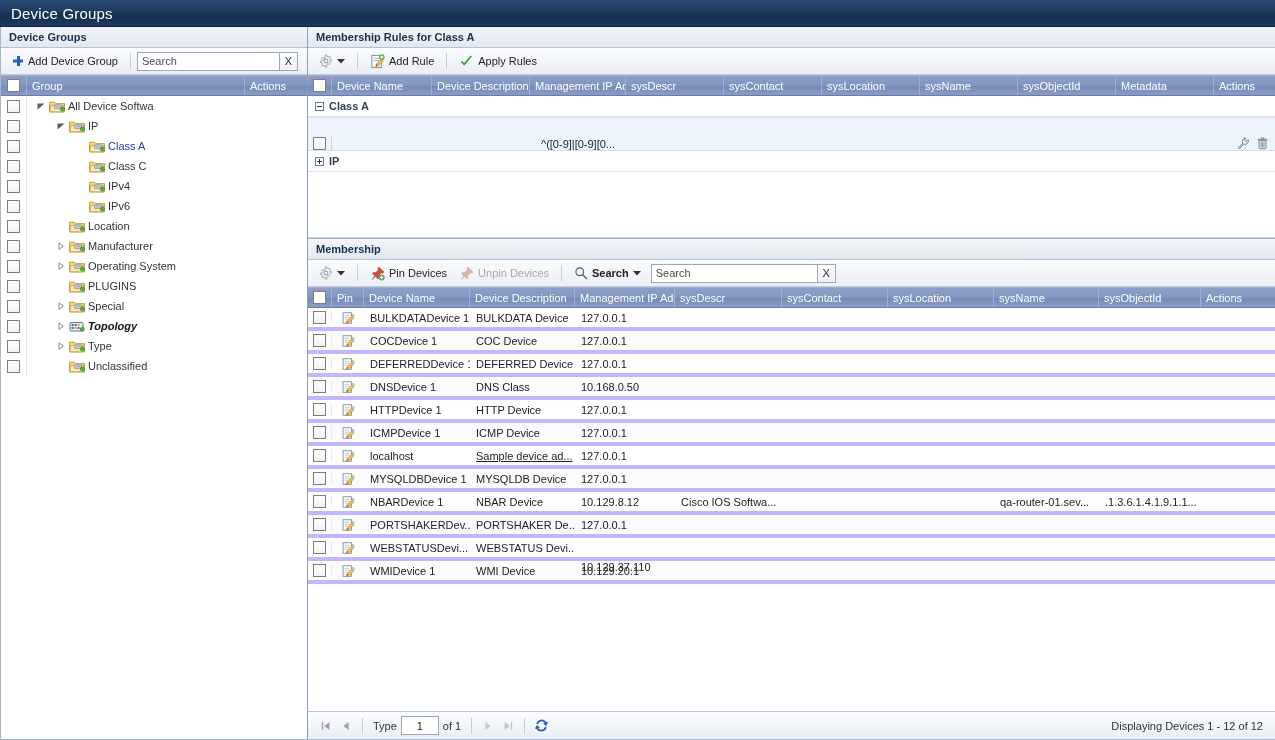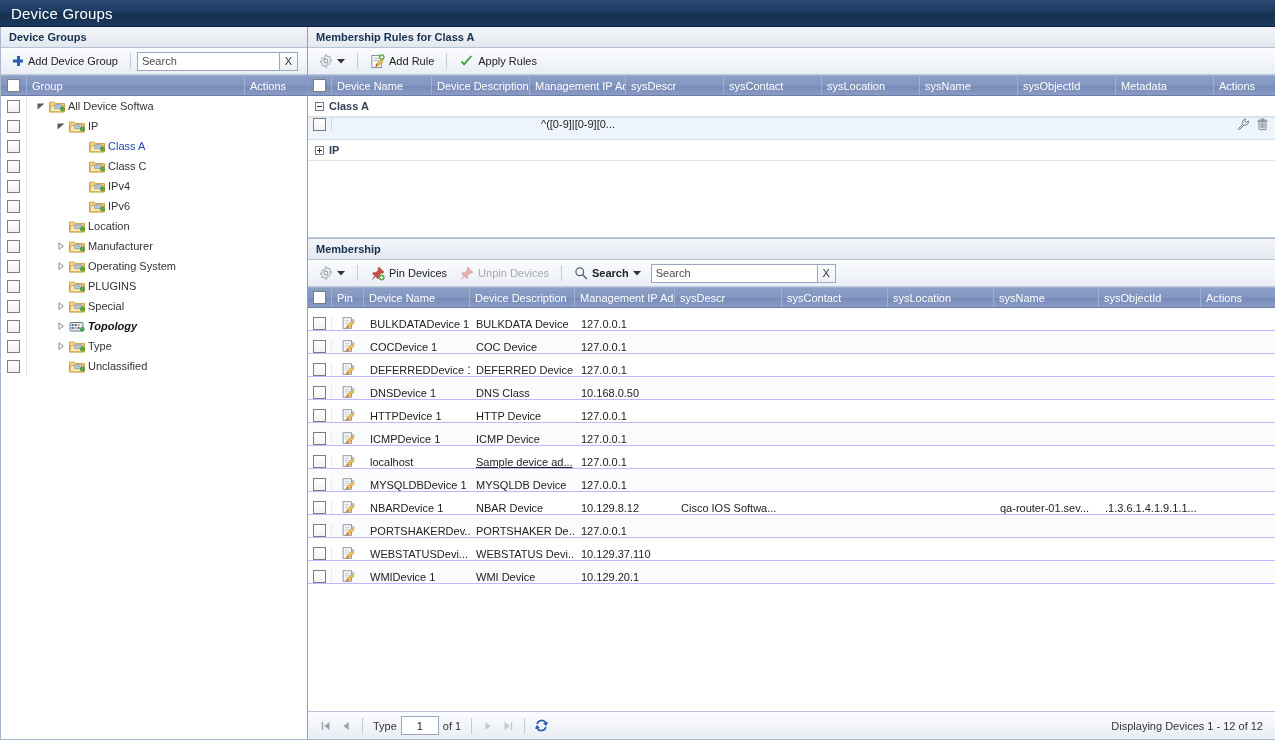--- a/index.html
+++ b/index.html
@@ -242,22 +242,22 @@
   }
   .pm-box.plus::after {
     content: "";
     position: absolute;
     left: 3px; top: 1px;
     width: 1px; height: 5px;
     background: #333;
   }
   .rule-row {
     display: flex;
-    height: 23px;
-    align-items: flex-start;
+    height: 34px;
+    align-items: flex-end;
     background: #eef4fb;
     border-bottom: 1px solid #d5dfeb;
     border-top: 1px solid #dbe5f0;
   }
   .rule-cell {
     display: flex;
     align-items: center;
     overflow: hidden;
     white-space: nowrap;
     font-size: 11px;
@@ -276,22 +276,22 @@
     border-bottom: 1px solid #a7b7cd;
   }
   .member-body {
     flex: 1;
     overflow: hidden;
     background: #fff;
   }
   .drow {
     display: flex;
     height: 23px;
-    border-bottom: 1px solid #c4b5fd;
-    align-items: flex-end;
+    border-bottom: 4px solid #c4b5fd;
+    align-items: center;
     cursor: default;
   }
   .drow:nth-child(even) { background: #fafbfd; }
   .dcell {
     display: flex;
     align-items: center;
     padding-left: 6px;
     overflow: hidden;
     white-space: nowrap;
     font-size: 11px;

